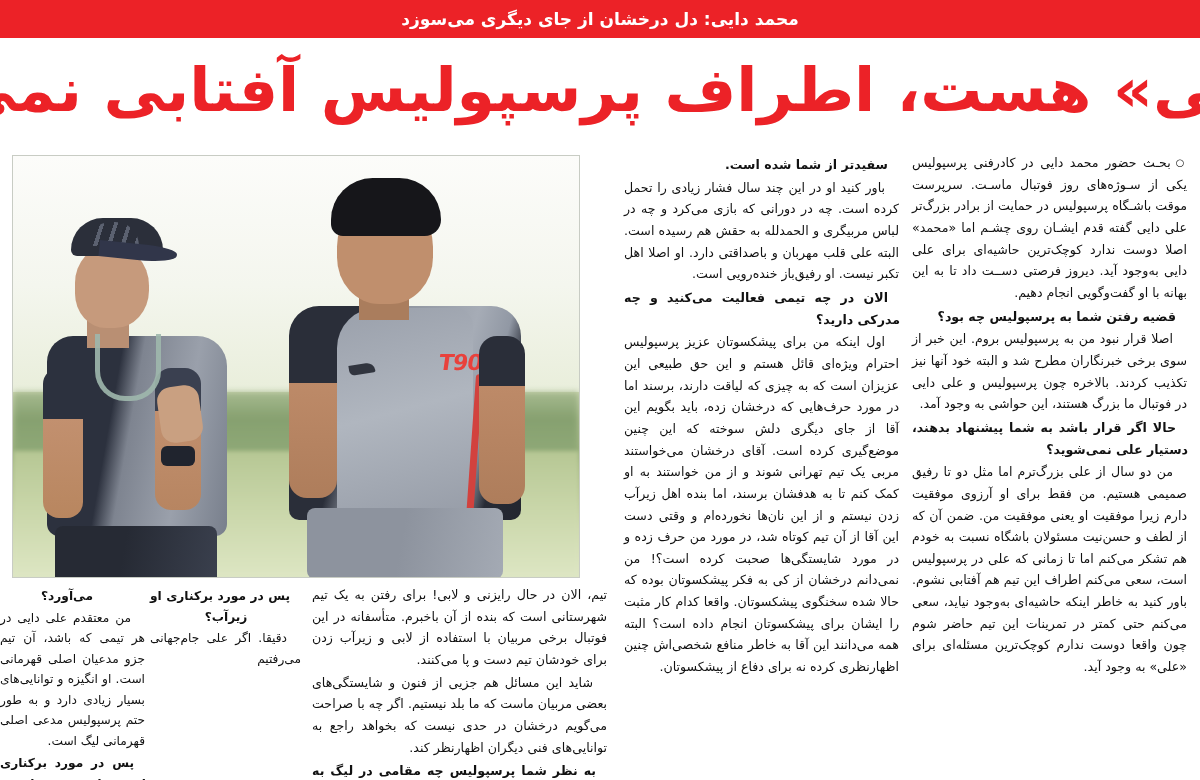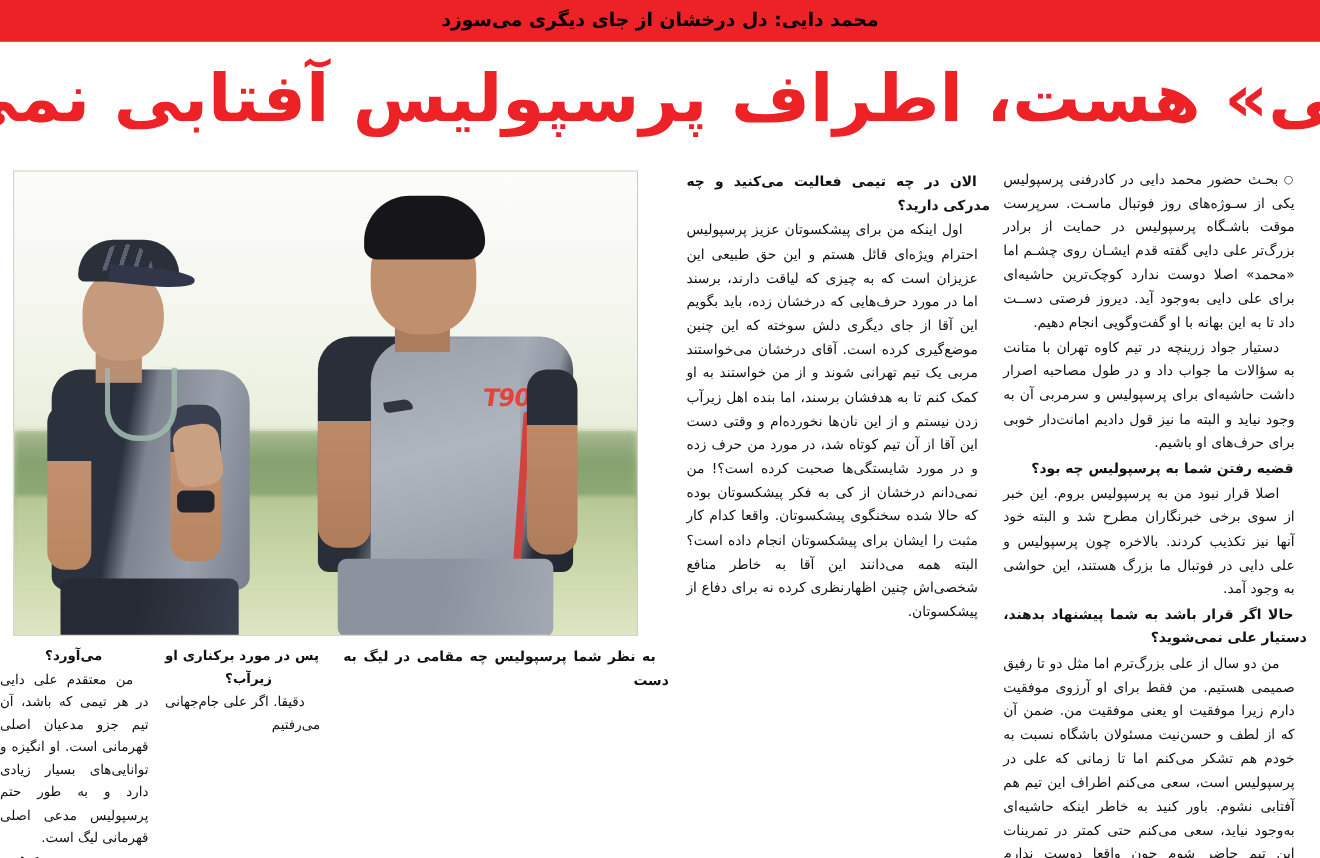--- a/index.html
+++ b/index.html
@@ -22,21 +22,21 @@
     position: absolute;
     top: 0; left: 0;
     width: 1200px;
     height: 38px;
     background: #ec2227;
     display: flex;
     align-items: center;
     justify-content: center;
   }
   .kicker-text {
-    color: #000000;
+    color: #ffffff;
     font-size: 17px;
     font-weight: bold;
     letter-spacing: -0.4px;
     line-height: 1;
     white-space: nowrap;
     text-align: center;
   }
 
   
   .headline-wrap {
@@ -219,21 +219,21 @@
     position: absolute;
     box-sizing: border-box;
     color: #111111;
     font-size: 12.6px;
     line-height: 1.72;
     text-align: justify;
     text-align-last: right;
     direction: rtl;
     font-family: "DejaVu Sans", "Liberation Sans", sans-serif;
   }
-  .col p { margin: 0 11px 1px 0; text-indent: 14px; }
+  .col p { margin: 0 1px 1px 0; text-indent: 14px; }
   .col p.noindent { text-indent: 0; }
   .col .q {
     font-weight: bold;
     text-indent: 12px;
     margin: 2px 0 1px 0;
     text-align: justify;
     text-align-last: right;
     letter-spacing: -0.3px;
   }
   .col .q.centerlast { text-align-last: center; }
@@ -296,31 +296,34 @@
       <div class="arm-r"></div>
       <div class="shorts"></div>
       <div class="neck"></div>
       <div class="head"></div>
       <div class="hair"></div>
     </div>
   </div>
 
   <div class="col col-r">
       <p class="noindent"><span class="bullet-lead"></span>بحـث حضور محمد دایی در کادرفنی پرسپولیس یکی از سـوژه‌های روز فوتبال ماسـت. سرپرست موقت باشـگاه پرسپولیس در حمایت از برادر بزرگ‌تر علی دایی گفته قدم ایشـان روی چشـم اما «محمد» اصلا دوست ندارد کوچک‌ترین حاشیه‌ای برای علی دایی به‌وجود آید. دیروز فرصتی دســت داد تا به این بهانه با او گفت‌وگویی انجام دهیم.</p>
-      <p class="">دستیار جواد زرینچه در تیم کاوه تهران با متانت به سؤالات ما جواب داد و در طول مصاحبه اصرار داشت حاشیه‌ای برای پرسپولیس و سرمربی آن به وجود نیاید و البته ما نیز قول دادیم امانت‌دار خوبی برای حرف‌های او باشیم.</p>
       <p class="q">قضیه رفتن شما به پرسپولیس چه بود؟</p>
       <p class="">اصلا قرار نبود من به پرسپولیس بروم. این خبر از سوی برخی خبرنگاران مطرح شد و البته خود آنها نیز تکذیب کردند. بالاخره چون پرسپولیس و علی دایی در فوتبال ما بزرگ هستند، این حواشی به وجود آمد.</p>
       <p class="q">حالا اگر قرار باشد به شما پیشنهاد بدهند، دستیار علی نمی‌شوید؟</p>
       <p class="">من دو سال از علی بزرگ‌ترم اما مثل دو تا رفیق صمیمی هستیم. من فقط برای او آرزوی موفقیت دارم زیرا موفقیت او یعنی موفقیت من. ضمن آن که از لطف و حسن‌نیت مسئولان باشگاه نسبت به خودم هم تشکر می‌کنم اما تا زمانی که علی در پرسپولیس است، سعی می‌کنم اطراف این تیم هم آفتابی نشوم. باور کنید به خاطر اینکه حاشیه‌ای به‌وجود نیاید، سعی می‌کنم حتی کمتر در تمرینات این تیم حاضر شوم چون واقعا دوست ندارم کوچک‌ترین مسئله‌ای برای «علی» به وجود آید.</p>
     </div>
   <div class="col col-r2">
+      <p class="q">سفیدتر از شما شده است.</p>
+      <p class="">باور کنید او در این چند سال فشار زیادی را تحمل کرده است. چه در دورانی که بازی می‌کرد و چه در لباس مربیگری و الحمدلله به حقش هم رسیده است. البته علی قلب مهربان و باصداقتی دارد. او اصلا اهل تکبر نیست. او رفیق‌باز خنده‌رویی است.</p>
       <p class="q">الان در چه تیمی فعالیت می‌کنید و چه مدرکی دارید؟</p>
       <p class="">اول اینکه من برای پیشکسوتان عزیز پرسپولیس احترام ویژه‌ای قائل هستم و این حق طبیعی این عزیزان است که به چیزی که لیاقت دارند، برسند اما در مورد حرف‌هایی که درخشان زده، باید بگویم این آقا از جای دیگری دلش سوخته که این چنین موضع‌گیری کرده است. آقای درخشان می‌خواستند مربی یک تیم تهرانی شوند و از من خواستند به او کمک کنم تا به هدفشان برسند، اما بنده اهل زیرآب زدن نیستم و از این نان‌ها نخورده‌ام و وقتی دست این آقا از آن تیم کوتاه شد، در مورد من حرف زده و در مورد شایستگی‌ها صحبت کرده است؟! من نمی‌دانم درخشان از کی به فکر پیشکسوتان بوده که حالا شده سخنگوی پیشکسوتان. واقعا کدام کار مثبت را ایشان برای پیشکسوتان انجام داده است؟ البته همه می‌دانند این آقا به خاطر منافع شخصی‌اش چنین اظهارنظری کرده نه برای دفاع از پیشکسوتان.</p>
     </div>
   <div class="col col-m">
+      <p class="noindent">تیم، الان در حال رایزنی و لابی! برای رفتن به یک تیم شهرستانی است که بنده از آن باخبرم. متأسفانه در این فوتبال برخی مربیان با استفاده از لابی و زیرآب زدن برای خودشان تیم دست و پا می‌کنند.</p>
+      <p class="">شاید این مسائل هم جزیی از فنون و شایستگی‌های بعضی مربیان ماست که ما بلد نیستیم. اگر چه با صراحت می‌گویم درخشان در حدی نیست که بخواهد راجع به توانایی‌های فنی دیگران اظهارنظر کند.</p>
       <p class="q">به نظر شما پرسپولیس چه مقامی در لیگ به دست</p>
     </div>
   <div class="col col-l2">
       <p class="q centerlast">پس در مورد برکناری او زیرآب؟</p>
       <p class="">دقیقا. اگر علی جام‌جهانی می‌رفتیم</p>
     </div>
   <div class="col col-l">
       <p class="q centerlast">می‌آورد؟</p>
       <p class="">من معتقدم علی دایی در هر تیمی که باشد، آن تیم جزو مدعیان اصلی قهرمانی است. او انگیزه و توانایی‌های بسیار زیادی دارد و به طور حتم پرسپولیس مدعی اصلی قهرمانی لیگ است.</p>
       <p class="q">پس در مورد برکناری از تیم‌ملی نیز شما جزو مخالفان برکناری او بودید؟</p>

